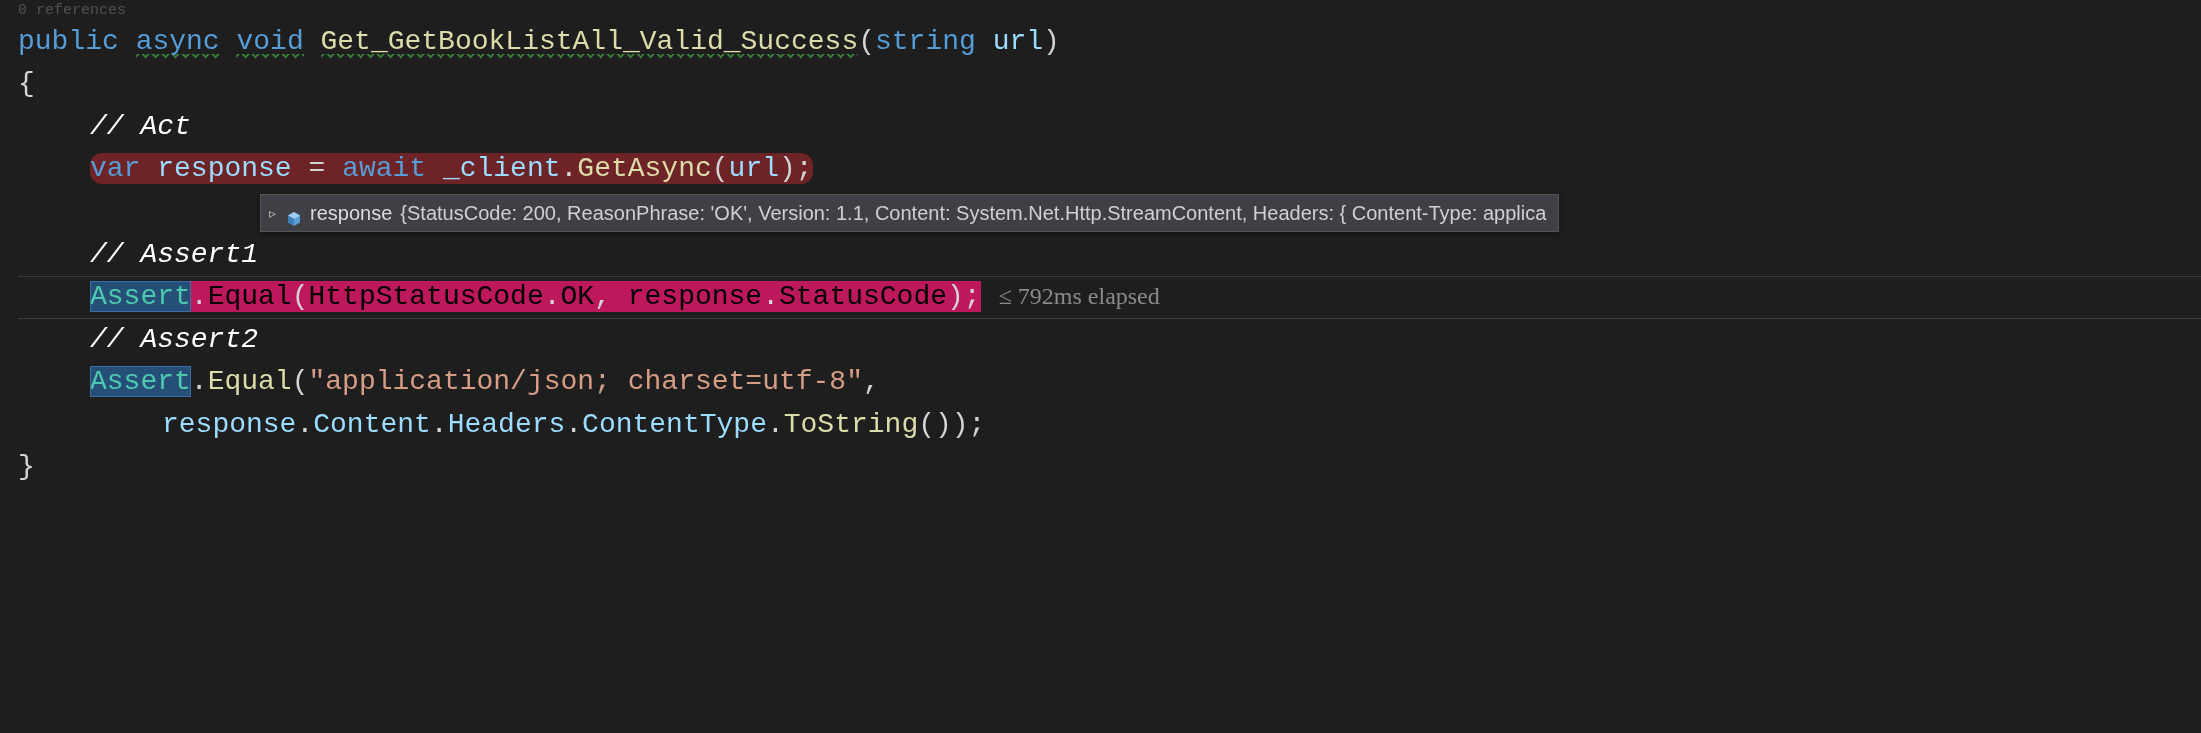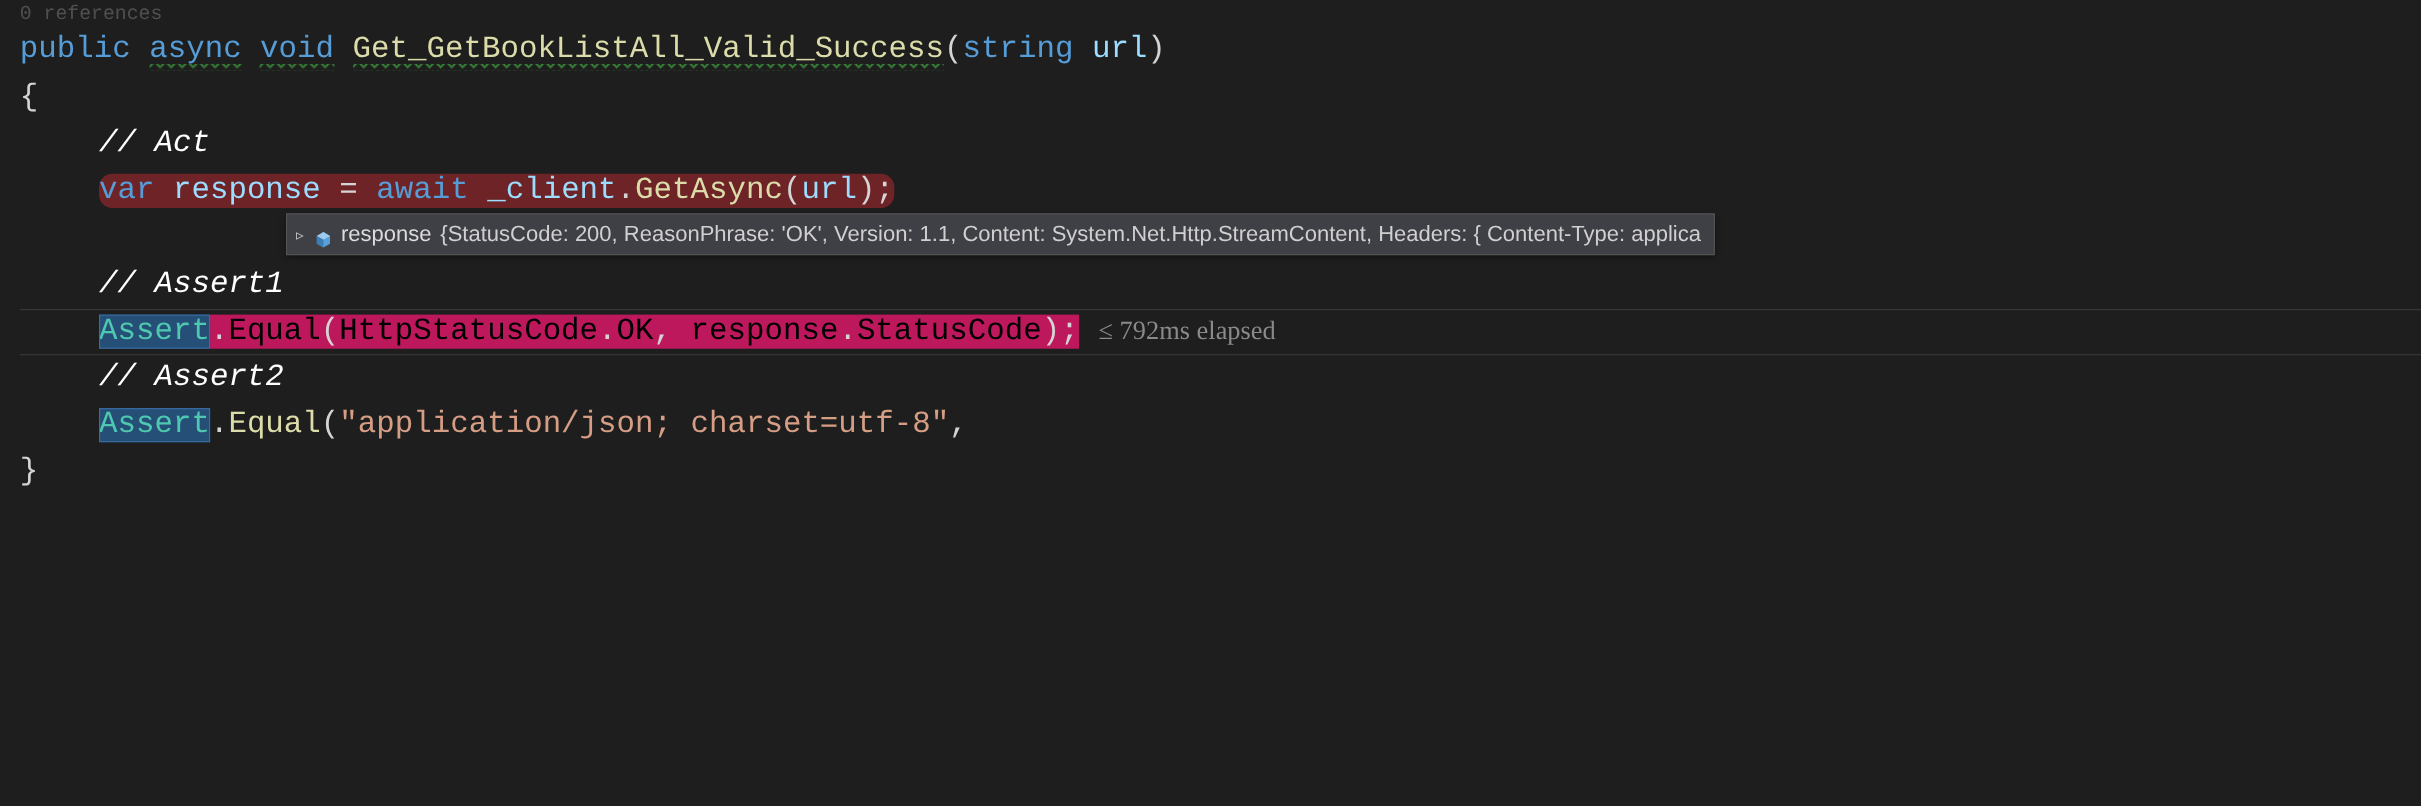--- a/index.html
+++ b/index.html
@@ -14,21 +14,21 @@
     width: 2201px;
     height: 733px;
   }
   .editor {
     position: relative;
     padding-left: 18px;
     padding-top: 0;
   }
   .refs {
     color: #808080;
-    font-size: 18px;
+    font-size: 15px;
     opacity: 0.5;
     padding-left: 0;
     margin-bottom: -2px;
   }
   .line {
     white-space: pre;
   }
   .kw   { color: #569cd6; }
   .type { color: #4ec9b0; }
   .str  { color: #d69d85; }
@@ -125,20 +125,21 @@
   <div class="line">&nbsp;</div>
 
   <div class="line"><span class="indent1"></span><span class="comment">// Assert1</span></div>
 
   <div class="line current-line"><span class="indent1"></span><span class="hl-blue"><span class="type">Assert</span></span><span class="hl-tan"><span class="punc">.</span><span>Equal</span><span class="punc">(</span><span>HttpStatusCode</span><span class="punc">.</span><span>OK</span><span class="punc">, </span><span>response</span><span class="punc">.</span><span>StatusCode</span><span class="punc">);</span></span><span class="perf">≤ 792ms elapsed</span></div>
 
   <div class="line"><span class="indent1"></span><span class="comment">// Assert2</span></div>
 
   <div class="line"><span class="indent1"></span><span class="hl-blue"><span class="type">Assert</span></span><span class="punc">.</span><span class="meth">Equal</span><span class="punc">(</span><span class="str">"application/json; charset=utf-8"</span><span class="punc">,</span></div>
 
+  <div class="line"><span class="indent2"></span><span class="var">response</span><span class="punc">.</span><span class="var">Content</span><span class="punc">.</span><span class="var">Headers</span><span class="punc">.</span><span class="var">ContentType</span><span class="punc">.</span><span class="meth">ToString</span><span class="punc">());</span></div>
 
   <div class="line"><span class="punc">}</span></div>
 
   <div class="datatip">
     <span class="expander">▹</span>
     <span class="vicon">
       <svg viewBox="0 0 16 16" width="16" height="16">
         <path d="M8 1 L14 4.5 L14 11.5 L8 15 L2 11.5 L2 4.5 Z" fill="#5aa0d8"></path>
         <path d="M8 1 L14 4.5 L8 8 L2 4.5 Z" fill="#9ecbed"></path>
         <path d="M8 8 L8 15 L2 11.5 L2 4.5 Z" fill="#3d7db3"></path>

